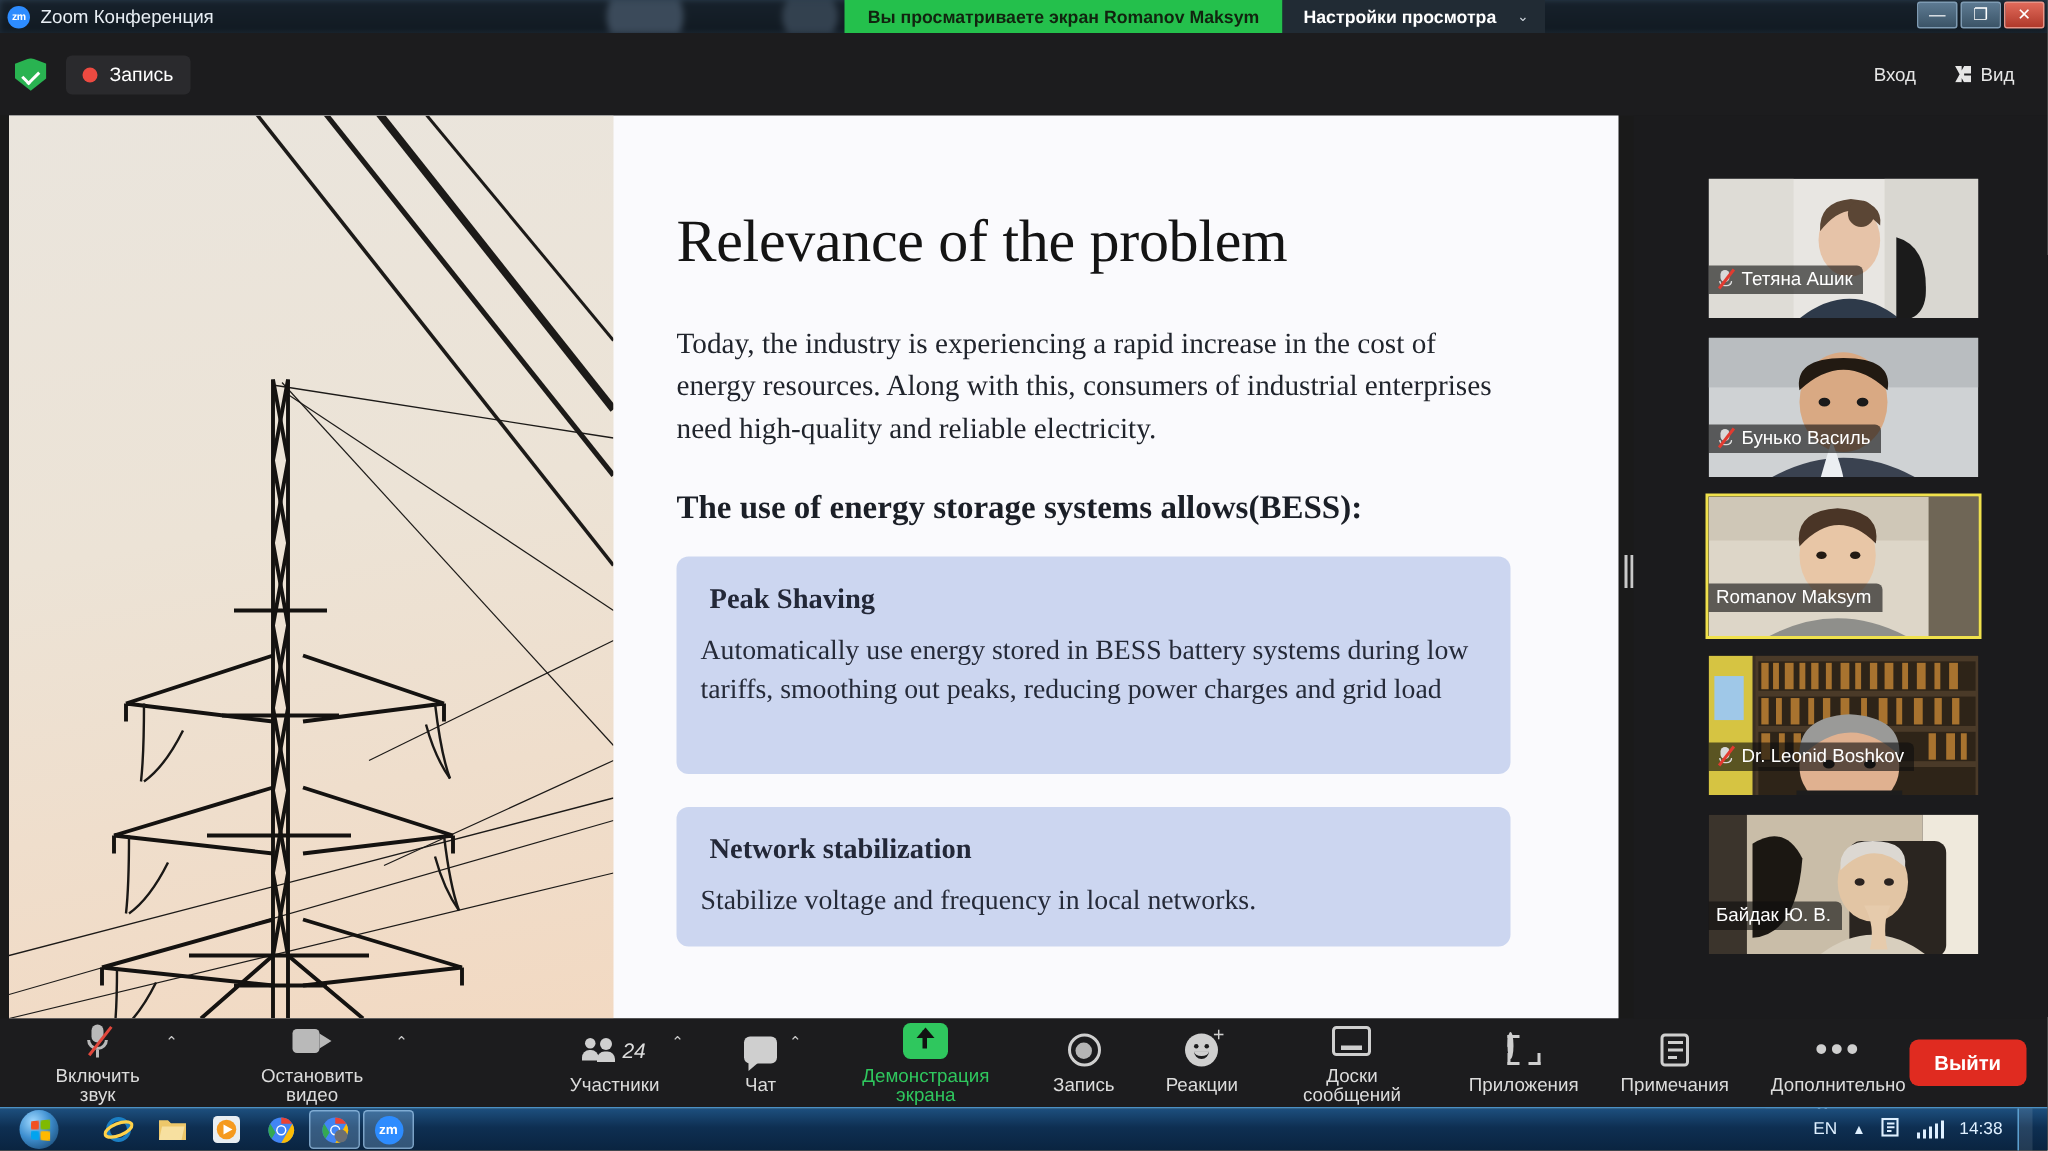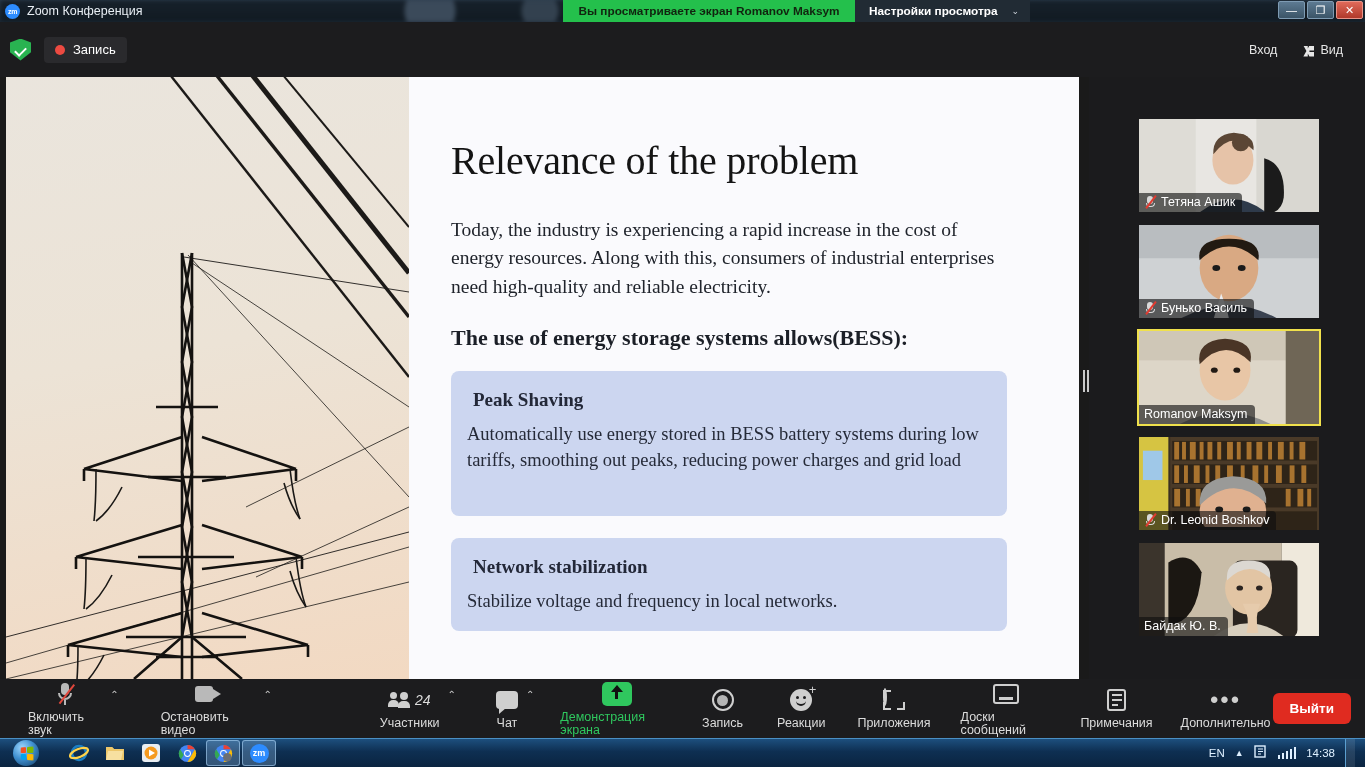--- a/index.html
+++ b/index.html
@@ -90,21 +90,21 @@
     margin-left: 13px; height: 26px; padding: 0 11px;
     background: #2a2a2d; border-radius: 4px;
     display: flex; align-items: center; gap: 8px;
     color: #fff; font-size: 13px;
   }
   .rec-dot { width: 10px; height: 10px; border-radius: 50%; background: #ec4a41; }
   .tb-right { margin-left: auto; display: flex; align-items: center; gap: 6px; margin-right: 12px; }
   .tb-btn {
     color: #e6e6e6; font-size: 12.5px;
     padding: 6px 10px; border-radius: 4px;
-    display: flex; align-items: flex-end; gap: 6px;
+    display: flex; align-items: center; gap: 6px;
   }
   .view-ico {
     width: 11px; height: 11px; position: relative;
     background: #e6e6e6;
     clip-path: polygon(0 0,40% 0,40% 100%,0 100%, 55% 0,100% 0,100% 45%,55% 45%, 55% 58%,100% 58%,100% 100%,55% 100%);
   }
 
   
   .share-area {
     position: absolute; top: 77px; left: 0; width: 1080px; height: 602px;
@@ -162,21 +162,21 @@
     position: absolute; top: 77px; left: 1089px; width: 276px; height: 602px;
     background: #1b1b1d;
   }
   .tile {
     position: absolute; left: 48px; width: 184px;
     border: 2px solid transparent; overflow: hidden;
   }
   .tile.active { border-color: #f0e14c; }
   .tile .vid { position: absolute; inset: 0; }
   .tile .nameplate {
-    position: absolute; left: 0; bottom: 0;
+    position: absolute; left: 0; bottom: 16px;
     display: flex; align-items: center; gap: 5px;
     padding: 2px 7px 3px 5px;
     background: rgba(15,15,15,0.62);
     color: #fff; font-size: 12.5px; white-space: nowrap;
     border-radius: 0 4px 0 0;
   }
   .mute-ico { width: 12px; height: 14px; position: relative; flex: 0 0 12px; }
   .mute-ico .body {
     position: absolute; left: 3px; top: 1px; width: 6px; height: 8px;
     border-radius: 3px; background: #d9d9d9;
@@ -207,21 +207,21 @@
     position: relative; height: 59px;
     display: flex; flex-direction: column; align-items: center; justify-content: center;
     gap: 4px; color: #dcdcdc; font-size: 12.5px; padding: 0 2px;
   }
   .tool .ic { height: 26px; display: flex; align-items: center; justify-content: center; }
   .tool.green { color: #2fc75e; }
   .caret {
     color: #cfcfcf; font-size: 10px; align-self: flex-start;
     margin-top: 6px; padding: 4px 6px;
   }
-  .lbl { line-height: 1; }
+  .lbl { line-height: 1; text-align: center; }
   .leave {
     margin-left: auto; margin-right: 14px;
     background: #e02b20; color: #fff; font-weight: bold; font-size: 13.5px;
     padding: 8px 17px; border-radius: 6px;
   }
   
   .ic-mic { width: 14px; height: 22px; position: relative; }
   .ic-mic .b { position: absolute; left: 3px; top: 0; width: 8px; height: 12px; border-radius: 4px; background: #b9b9b9; }
   .ic-mic .u { position: absolute; left: 0px; top: 10px; width: 14px; height: 7px; border: 2px solid #b9b9b9; border-top: none; border-radius: 0 0 8px 8px; }
   .ic-mic .st { position: absolute; left: 6px; top: 17px; width: 2px; height: 5px; background: #b9b9b9; }
@@ -624,32 +624,32 @@
         <span class="ic-react">
             <span class="e1"></span>
             <span class="e2"></span>
             <span class="m"></span>
             <span class="plus">+</span>
           </span>
       </span>
       <span class="lbl">Реакции</span>
     </div>
 
-    <div class="tool" style="margin-left:28px">
-      <span class="ic">
-        <span class="ic-apps"><span class="c tl"></span><span class="c bl"></span><span class="c br"></span><span class="tr2"></span></span>
-      </span>
-      <span class="lbl">Приложения</span>
-    </div>
-
     <div class="tool" style="margin-left:26px">
       <span class="ic">
           <span class="ic-board"></span>
         </span>
       <span class="lbl">Доски сообщений</span>
+    </div>
+
+    <div class="tool" style="margin-left:28px">
+      <span class="ic">
+        <span class="ic-apps"><span class="c tl"></span><span class="c bl"></span><span class="c br"></span><span class="tr2"></span></span>
+      </span>
+      <span class="lbl">Приложения</span>
     </div>
 
     <div class="tool" style="margin-left:24px">
       <span class="ic">
         <span class="ic-notes">
             <span class="l l1"></span>
             <span class="l l2"></span>
             <span class="l l3"></span>
           </span>
       </span>

